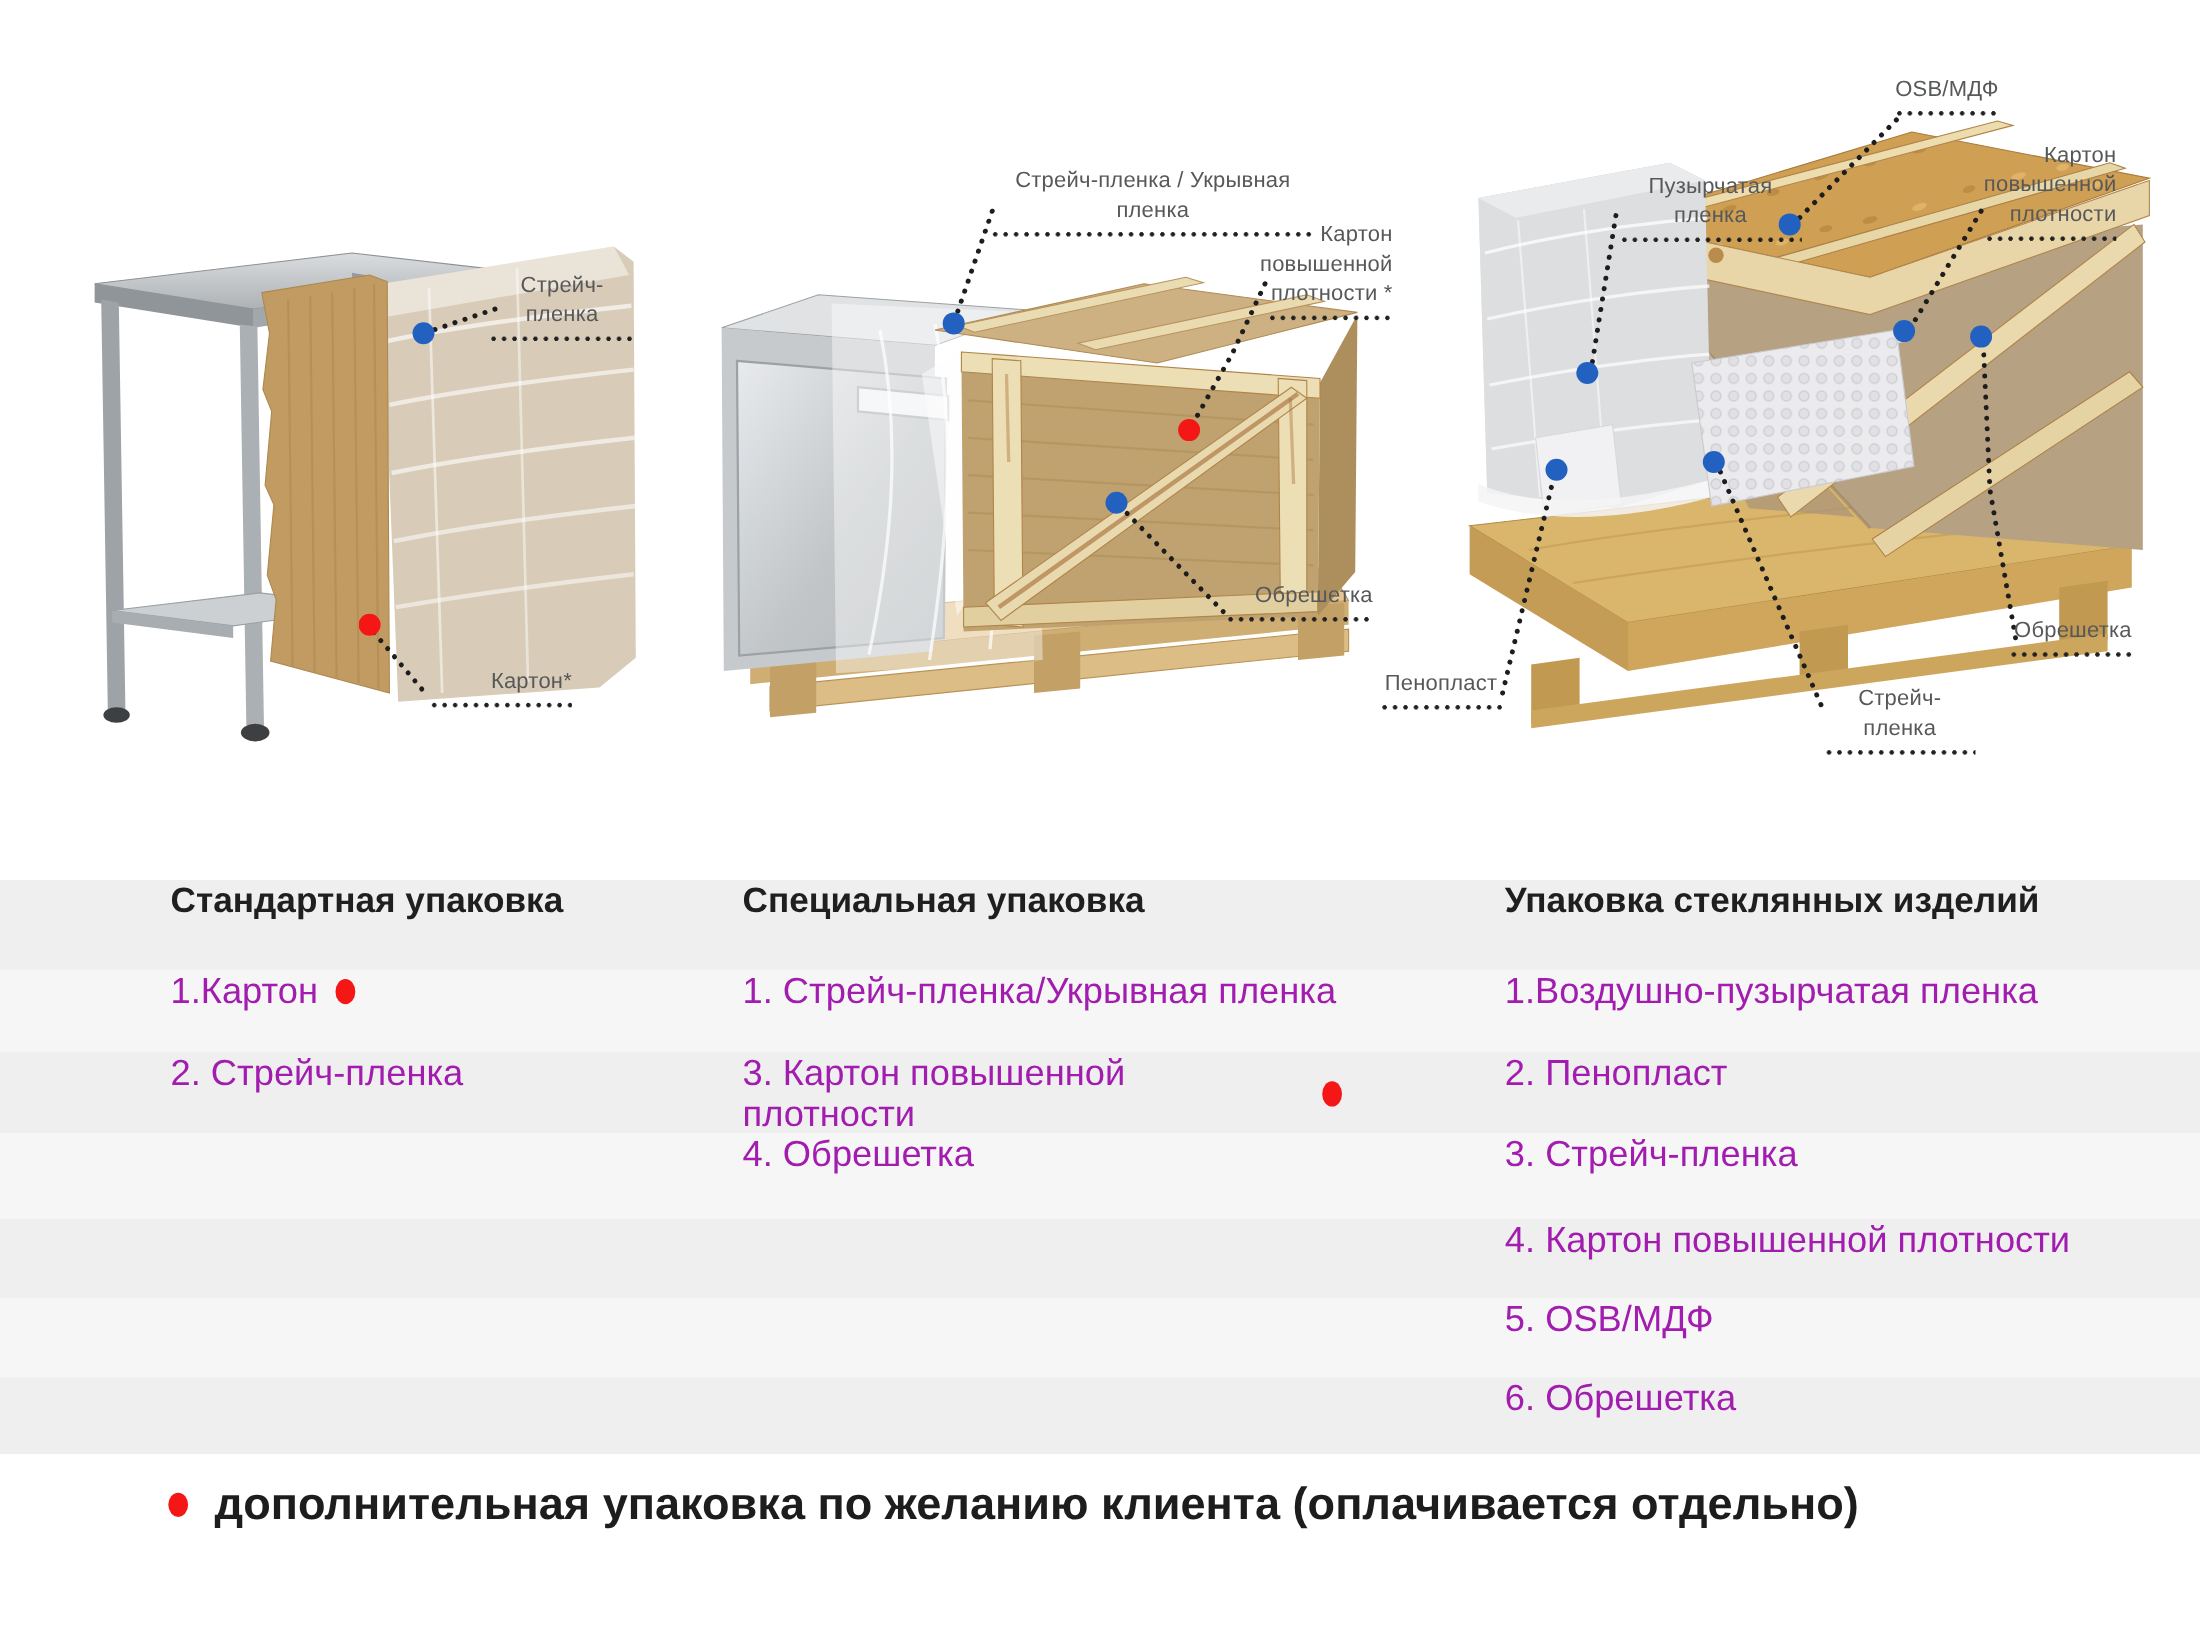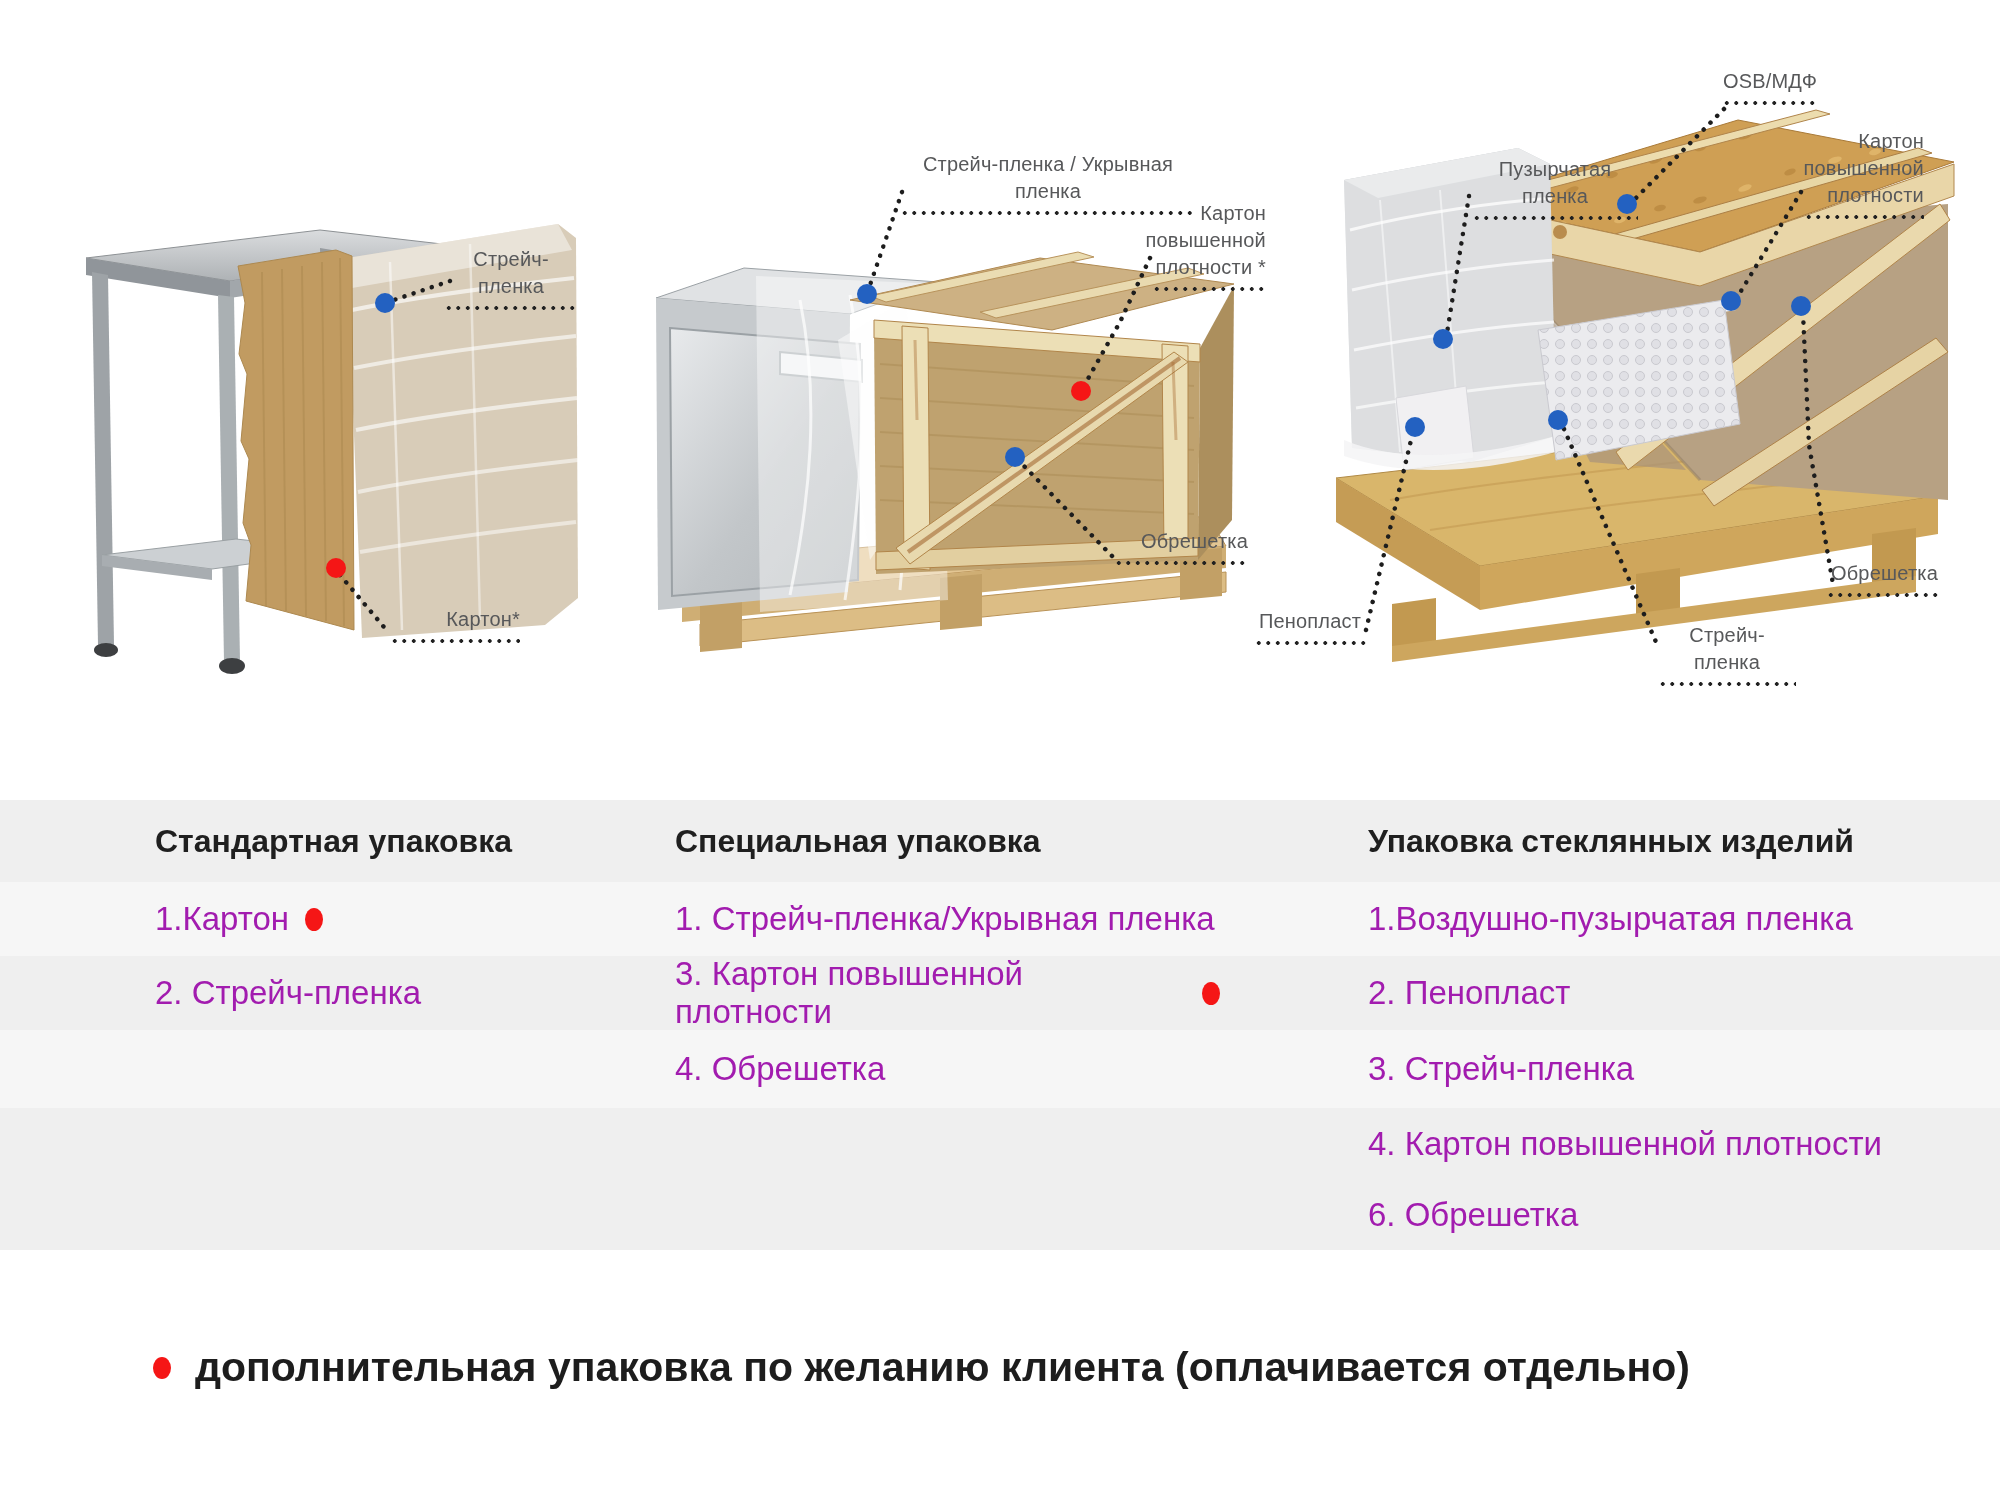--- a/index.html
+++ b/index.html
@@ -11,21 +11,21 @@
   
   .co{position:absolute;font-size:20px;line-height:1.35;color:#57585a;letter-spacing:.2px;}
   .co.center{text-align:center;}
   .co.right{text-align:right;}
   .rule{height:4px;margin-top:6px;background-image:radial-gradient(circle,#202020 1.8px,transparent 2.1px);
         background-size:9.5px 4px;background-repeat:repeat-x;background-position:left center;}
   .rule.r{margin-left:auto;}
 
   
   .pack-table{position:absolute;left:0;top:800px;width:2000px;}
-  .trow{display:flex;align-items:center;}
+  .trow{display:flex;align-items:flex-start;}
   .trow>div{box-sizing:border-box;display:flex;align-items:center;}
   .c1{width:520px;padding-left:155px;}
   .c2{width:700px;padding-left:155px;}
   .c3{flex:1;padding-left:148px;}
   .thead{height:82px;font-weight:bold;font-size:32px;color:#1f1f1f;}
   .r{font-size:33px;color:#a21caf;}
   .bg-a{background:#efefef;}
   .bg-b{background:#f6f6f6;}
   .cell-dot{width:18px;height:23px;border-radius:50%;background:#f51616;margin-left:16px;flex:none;}
 
@@ -313,20 +313,27 @@
     </div>
 
     <div class="trow r bg-a" style="height:72px">
       <div class="c1"></div>
       <div class="c2"></div>
       <div class="c3">
         <span>4. Картон повышенной плотности</span>
         </div>
     </div>
 
+    <div class="trow r bg-b" style="height:72px">
+      <div class="c1"></div>
+      <div class="c2"></div>
+      <div class="c3">
+        <span>5. OSB/МДФ</span>
+        </div>
+    </div>
 
     <div class="trow r bg-a" style="height:70px">
       <div class="c1"></div>
       <div class="c2"></div>
       <div class="c3">
         <span>6. Обрешетка</span>
         </div>
     </div>
   </div>
 

